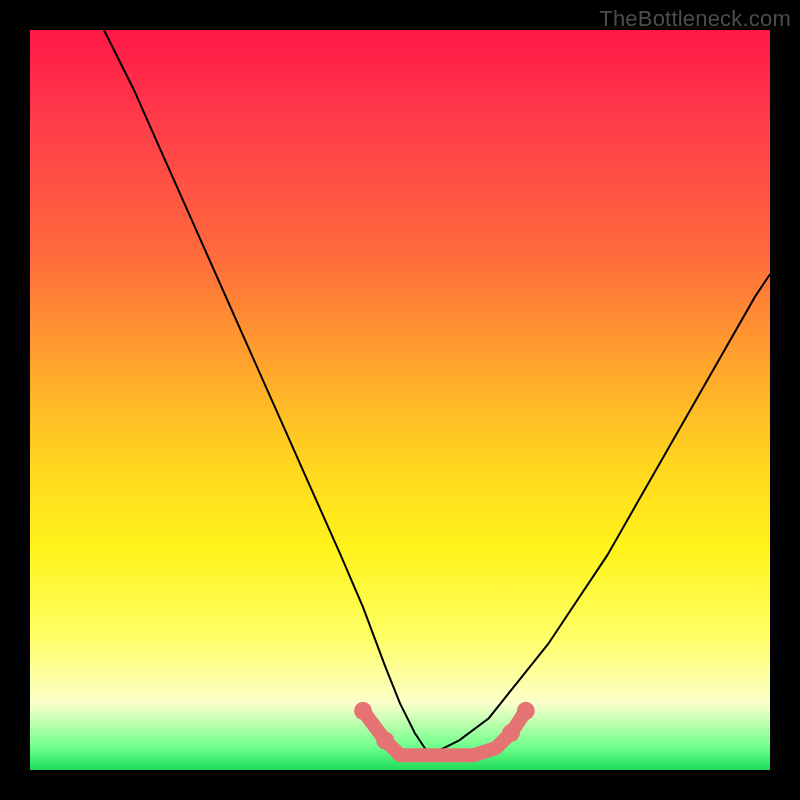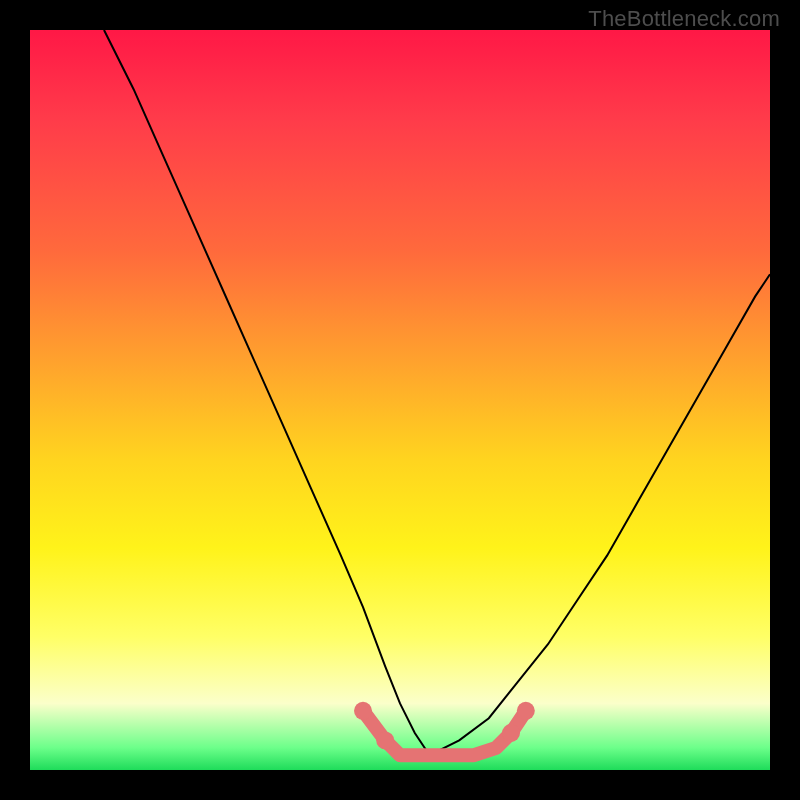--- a/index.html
+++ b/index.html
@@ -25,21 +25,21 @@
       #ffd41f 58%,
       #fff31a 70%,
       #ffff66 82%,
       #fbffca 91%,
       #6cff8a 97%,
       #1edc5a 100%);
   }
   .watermark {
     position: absolute;
     top: 6px;
-    right: 20px;
+    right: 9px;
     color: #4d4d4d;
     font-size: 22px;
     letter-spacing: 0.2px;
     font-weight: 500;
   }
   svg.plot {
     position: absolute;
     left: 30px;
     top: 30px;
     width: 740px;

